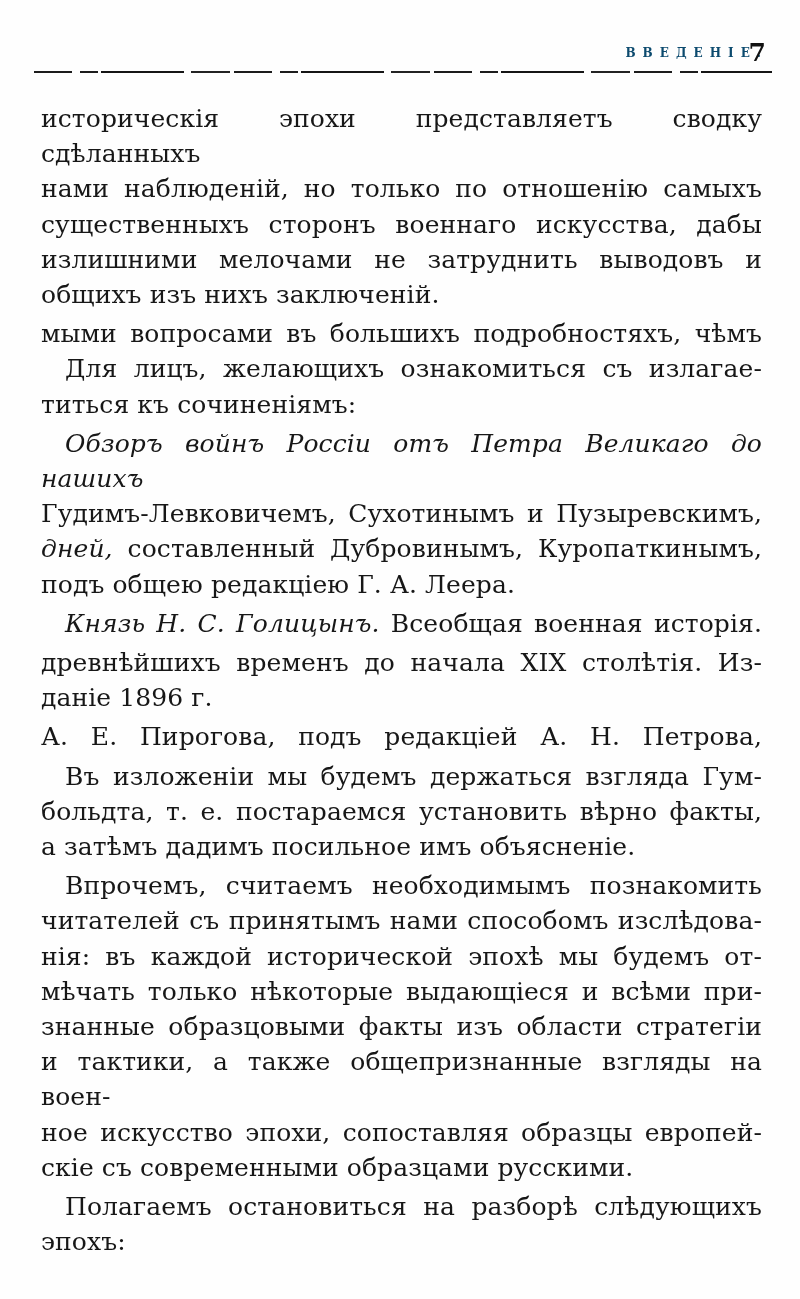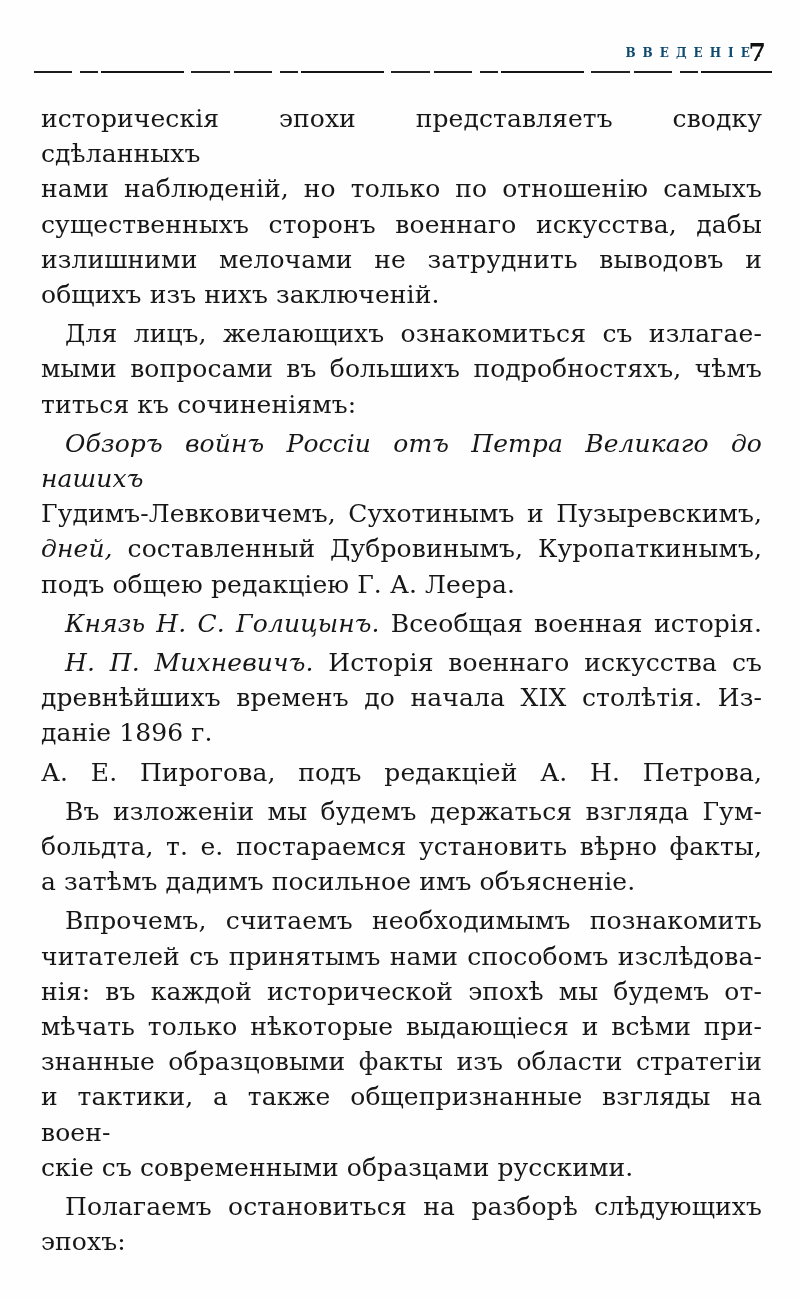--- a/index.html
+++ b/index.html
@@ -79,53 +79,53 @@
   <div class="header-rule"></div>
   <div class="text-block">
       <div class="para">
         <div class="line"><span>историческія эпохи представляетъ сводку сдѣланныхъ</span></div>
         <div class="line"><span>нами наблюденій, но только по отношенію самыхъ</span></div>
         <div class="line"><span>существенныхъ сторонъ военнаго искусства, дабы</span></div>
         <div class="line"><span>излишними мелочами не затруднить выводовъ и</span></div>
         <div class="line last"><span>общихъ изъ нихъ заключеній.</span></div>
       </div>
       <div class="para">
+        <div class="line"><span>мыми вопросами въ большихъ подробностяхъ, чѣмъ</span></div>
         <div class="line first"><span>Для лицъ, желающихъ ознакомиться съ излагае-</span></div>
-        <div class="line"><span>мыми вопросами въ большихъ подробностяхъ, чѣмъ</span></div>
         <div class="line last"><span>титься къ сочиненіямъ:</span></div>
       </div>
       <div class="para">
         <div class="line first"><span class="it">Обзоръ войнъ Россіи отъ Петра Великаго до нашихъ</span></div>
         <div class="line"><span>Гудимъ-Левковичемъ, Сухотинымъ и Пузыревскимъ,</span></div>
         <div class="line"><span class="it">дней,</span><span> составленный Дубровинымъ, Куропаткинымъ,</span></div>
         <div class="line last"><span>подъ общею редакціею Г. А. Леера.</span></div>
       </div>
       <div class="para">
         <div class="line first"><span class="it">Князь Н. С. Голицынъ.</span><span> Всеобщая военная исторія.</span></div>
       </div>
       <div class="para">
-        <div class="line first"><span class="it">Н. П. Михневичъ.</span><span> Исторія военнаго искусства съ</span></div>
         <div class="line"><span>древнѣйшихъ временъ до начала XIX столѣтія. Из-</span></div>
         <div class="line last"><span>даніе 1896 г.</span></div>
       </div>
       <div class="para">
         <div class="line"><span>А. Е. Пирогова, подъ редакціей А. Н. Петрова,</span></div>
       </div>
       <div class="para">
         <div class="line first"><span>Въ изложеніи мы будемъ держаться взгляда Гум-</span></div>
         <div class="line"><span>больдта, т. е. постараемся установить вѣрно факты,</span></div>
         <div class="line last"><span>а затѣмъ дадимъ посильное имъ объясненіе.</span></div>
       </div>
       <div class="para">
         <div class="line first"><span>Впрочемъ, считаемъ необходимымъ познакомить</span></div>
         <div class="line"><span>читателей съ принятымъ нами способомъ изслѣдова-</span></div>
         <div class="line"><span>нія: въ каждой исторической эпохѣ мы будемъ от-</span></div>
         <div class="line"><span>мѣчать только нѣкоторые выдающіеся и всѣми при-</span></div>
         <div class="line"><span>знанные образцовыми факты изъ области стратегіи</span></div>
         <div class="line"><span>и тактики, а также общепризнанные взгляды на воен-</span></div>
+        <div class="line"><span>ное искусство эпохи, сопоставляя образцы европей-</span></div>
         <div class="line last"><span>скіе съ современными образцами русскими.</span></div>
       </div>
       <div class="para">
         <div class="line first"><span>Полагаемъ остановиться на разборѣ слѣдующихъ</span></div>
         <div class="line last"><span>эпохъ:</span></div>
       </div>
     </div>
 </div>
 
 </body></html>

